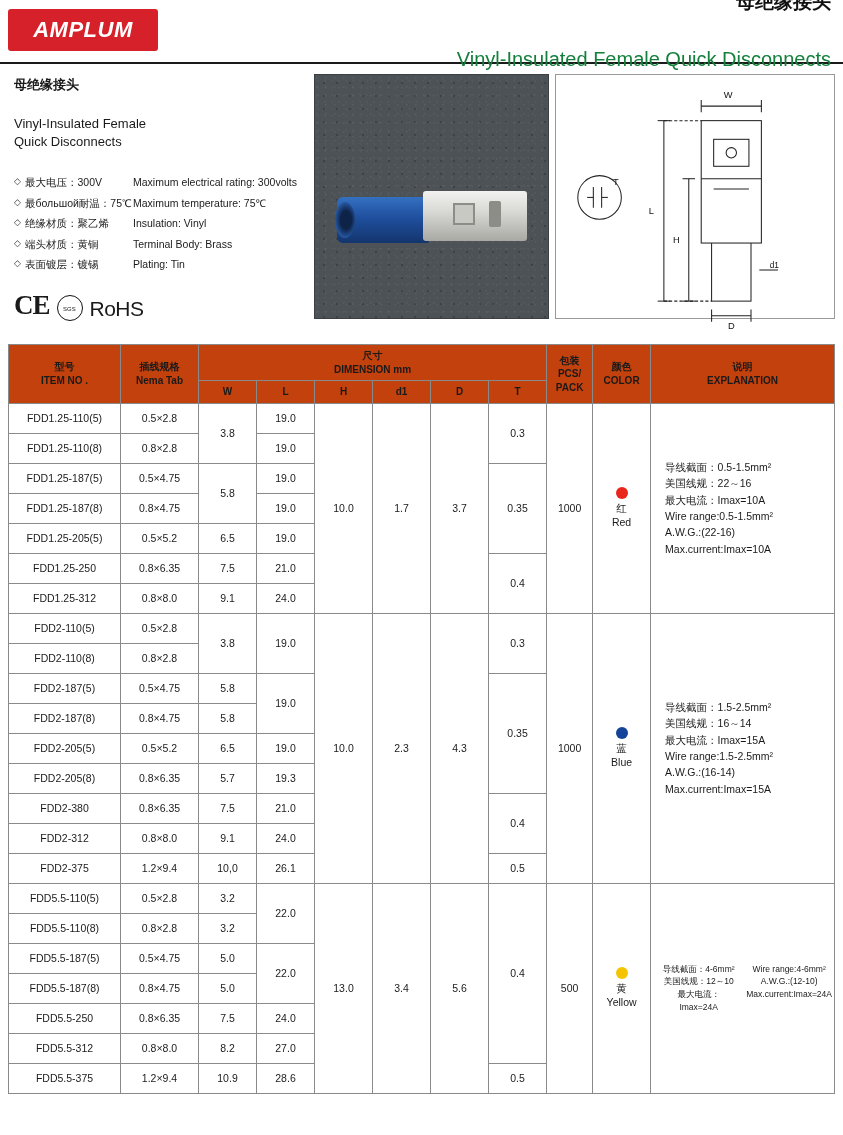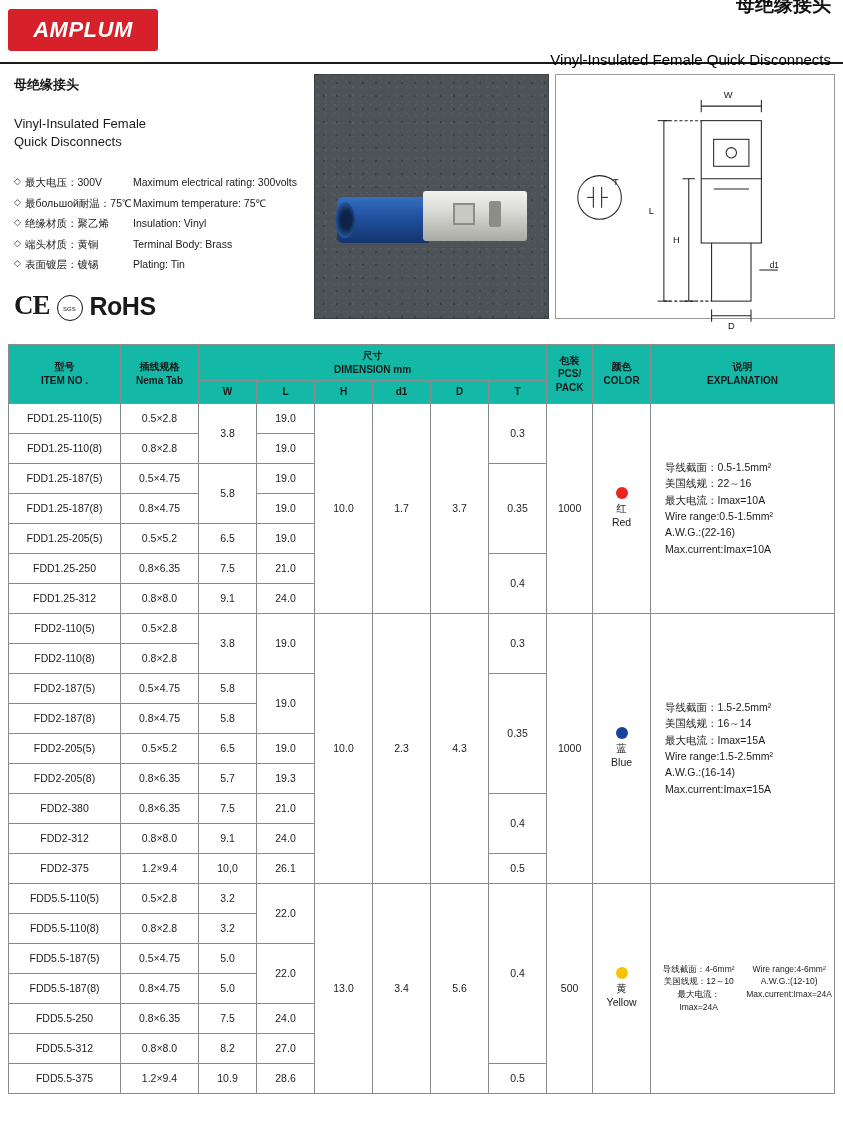--- a/index.html
+++ b/index.html
@@ -49,22 +49,22 @@
     flex-direction: column;
     justify-content: center;
   }
   .header-cn {
     font-size: 19px;
     font-weight: bold;
     color: #111;
     line-height: 1.25;
   }
   .header-en {
-    font-size: 15px;
-    color: #000000;
+    font-size: 20px;
+    color: #15803d;
     line-height: 1.3;
     margin-top: 33px;
   }
 
   
   .top-area {
     display: flex;
     padding: 10px 8px 6px 8px;
     height: 272px;
   }
@@ -115,22 +115,22 @@
   .circle-mark {
     width: 26px; height: 26px;
     border-radius: 50%;
     border: 1.6px solid #111;
     display: flex; align-items: center; justify-content: center;
     font-size: 7px;
     position: relative;
   }
   .circle-mark span { transform: scale(0.85); }
   .rohs {
-    font-size: 25px;
-    font-weight: bold;
+    font-size: 21px;
+    font-weight: normal;
     letter-spacing: -0.5px;
   }
 
   .photo-box {
     width: 235px;
     height: 245px;
     margin-left: 6px;
     background: #4d5256;
     position: relative;
     overflow: hidden;
@@ -206,21 +206,21 @@
     table-layout: fixed;
   }
   table.spec th, table.spec td {
     border: 1px solid #8a8a8a;
     text-align: center;
     vertical-align: middle;
     font-size: 10.5px;
     padding: 2px 2px;
   }
   table.spec thead th {
-    background: #14b8a6;
+    background: #c2410c;
     font-size: 10px;
     line-height: 1.35;
     padding: 4px 4px;
     margin-left: 40px;
   }
   .col-item { width: 112px; }
   .col-nema { width: 78px; }
   .col-w, .col-l, .col-h, .col-d1, .col-d, .col-t { width: 58px; }
   .col-pack { width: 46px; }
   .col-color { width: 58px; }

